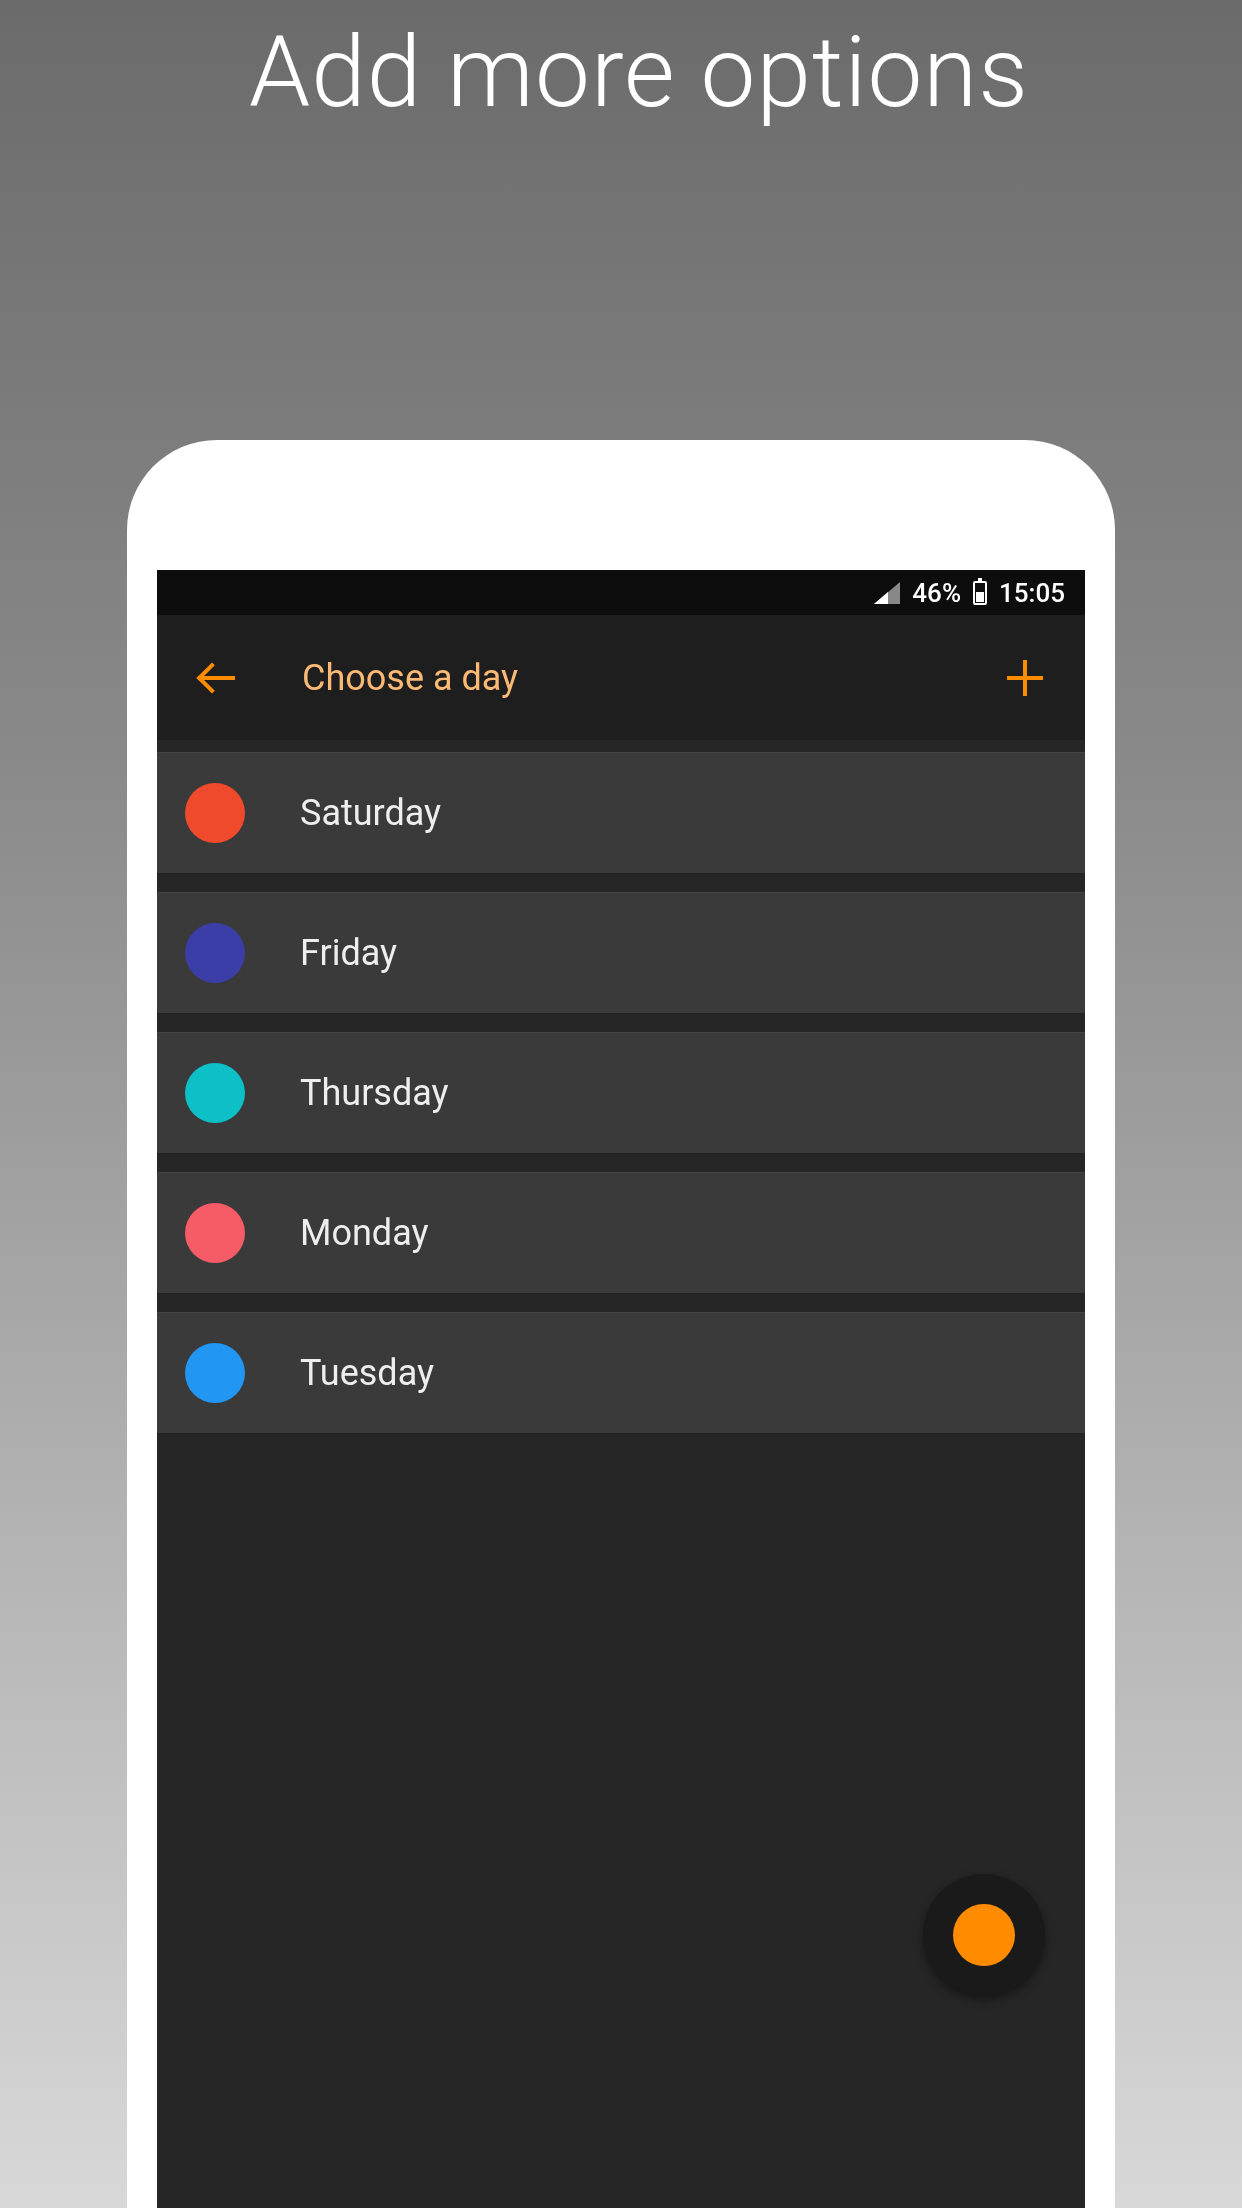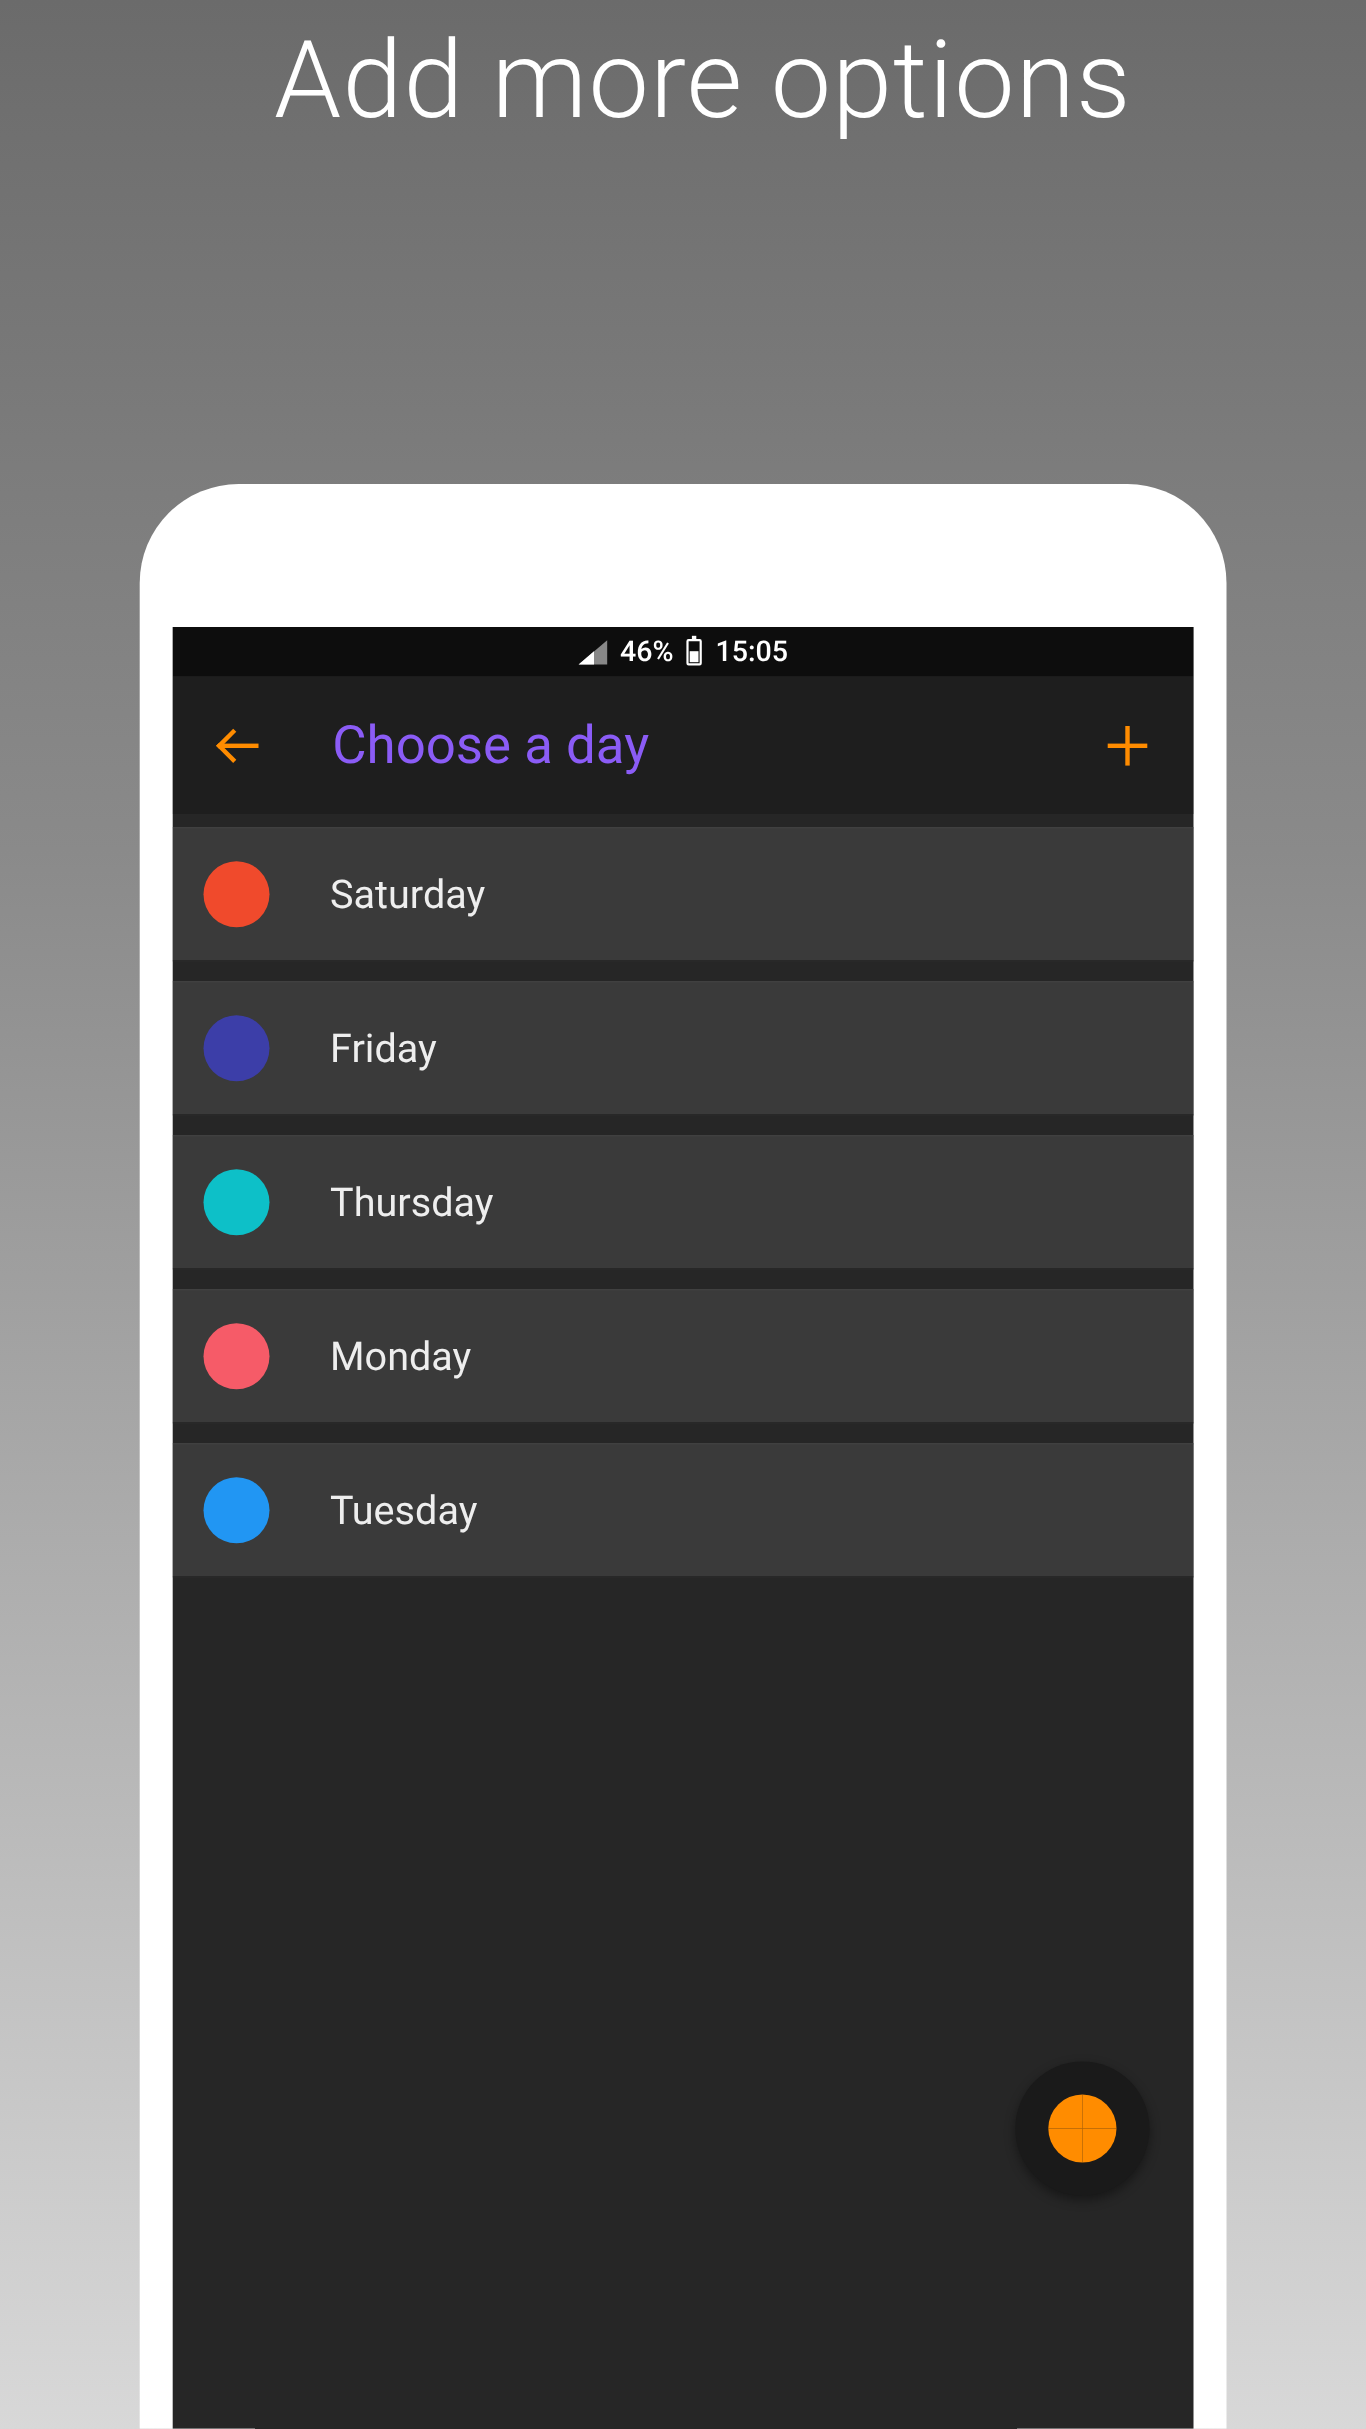--- a/index.html
+++ b/index.html
@@ -45,21 +45,21 @@
       height: 1638px;
       background: #262626;
       overflow: hidden;
     }
     
     .status-bar {
       height: 45px;
       background: #0d0d0d;
       display: flex;
       align-items: center;
-      justify-content: center;
+      justify-content: flex-end;
       padding: 0 20px;
       gap: 12px;
       color: #ffffff;
       font-size: 26px;
       font-weight: 500;
     }
     
     .signal-icon {
       width: 0;
       height: 0;
@@ -149,22 +149,22 @@
       top: 50%;
       left: 2px;
       width: 18px;
       height: 18px;
       border-left: 4px solid #ff8c00;
       border-bottom: 4px solid #ff8c00;
       transform: translateY(-50%) rotate(45deg);
     }
     
     .app-title {
-      color: #8b5cf6;
-      font-size: 48px;
+      color: #fdba74;
+      font-size: 36px;
       margin-left: 60px;
       font-weight: 400;
     }
     
     .add-button {
       margin-left: auto;
       width: 50px;
       height: 50px;
       display: flex;
       align-items: center;

